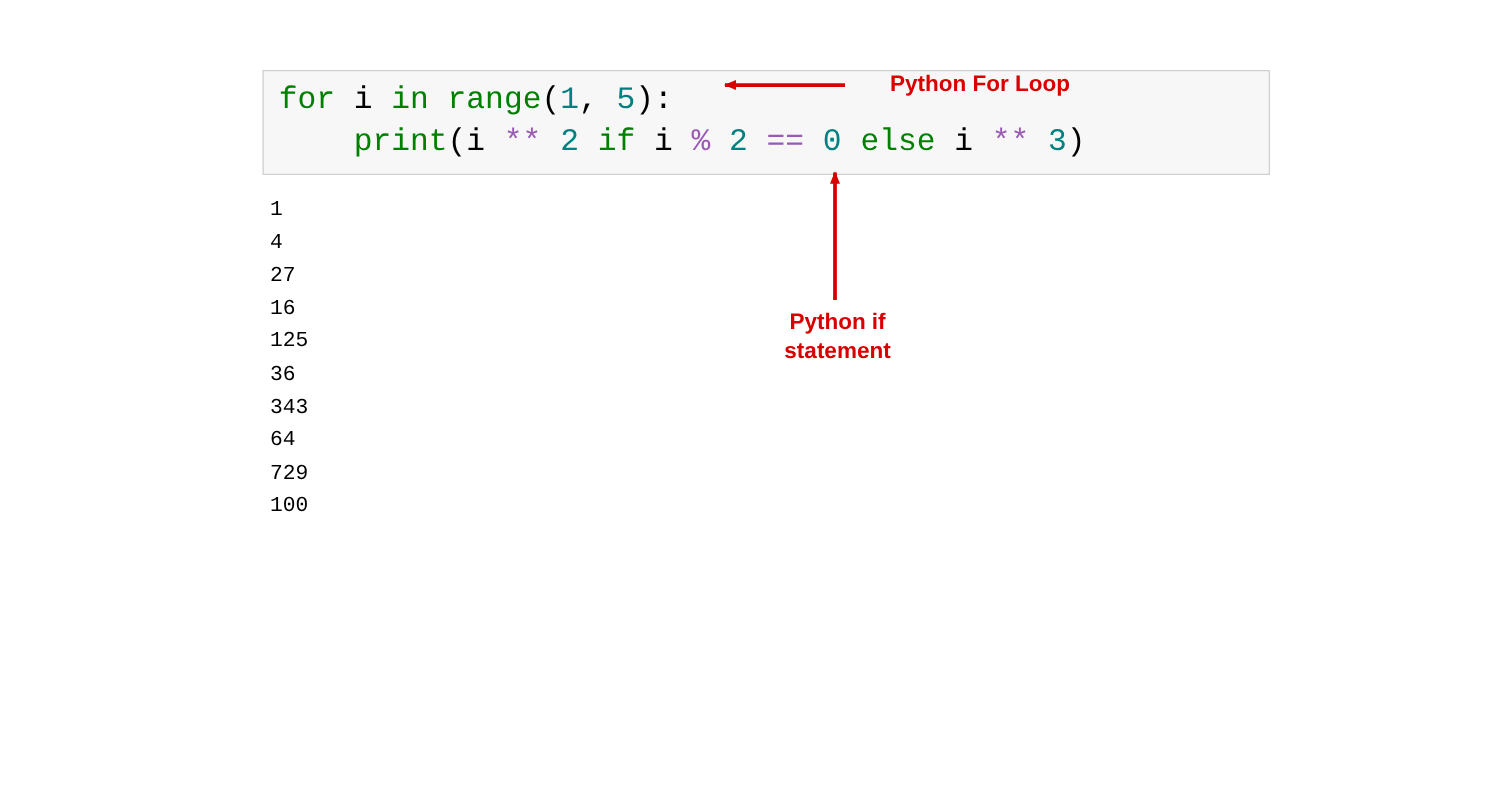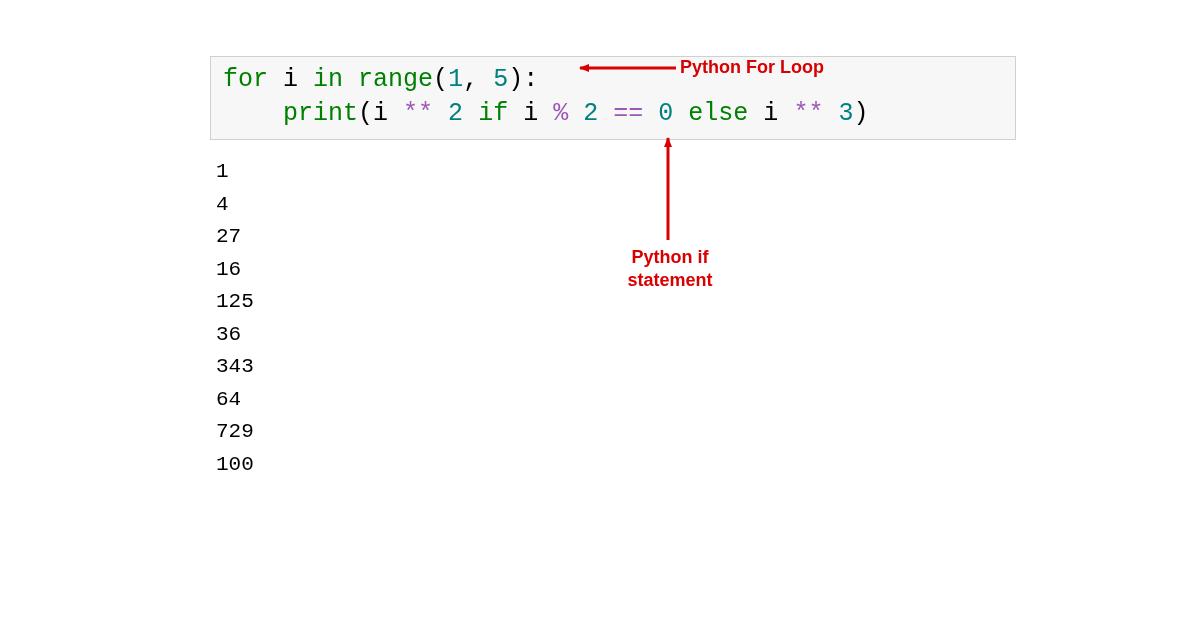--- a/index.html
+++ b/index.html
@@ -26,35 +26,35 @@
   .tok-kw   { color: #008000; font-weight: normal; }   
   .tok-fn   { color: #008000; }                       
   .tok-var  { color: #000000; }                       
   .tok-num  { color: #008080; }                       
   .tok-op   { color: #9b59b6; }                       
   .tok-plain{ color: #000000; }                       
   .output {
     position: absolute;
     left: 216px;
     top: 156px;
-    font-size: 21px;
+    font-size: 17px;
     line-height: 1.55;
     font-family: "Consolas", "Courier New", monospace;
     white-space: pre;
     color: #000;
   }
   .annot {
     position: absolute;
     font-family: "Arial", "Helvetica", sans-serif;
     font-weight: bold;
     font-size: 18px;
     color: #d80000;
     line-height: 1.25;
   }
-  .annot1 { left: 680px; top: 56px; }
+  .annot1 { left: 712px; top: 56px; }
   .annot2 { left: 615px; top: 246px; text-align: center; width: 110px; }
   svg.arrows {
     position: absolute;
     left: 0; top: 0;
     width: 1200px; height: 630px;
     pointer-events: none;
   }
 </style>
 </head>
 <body>

